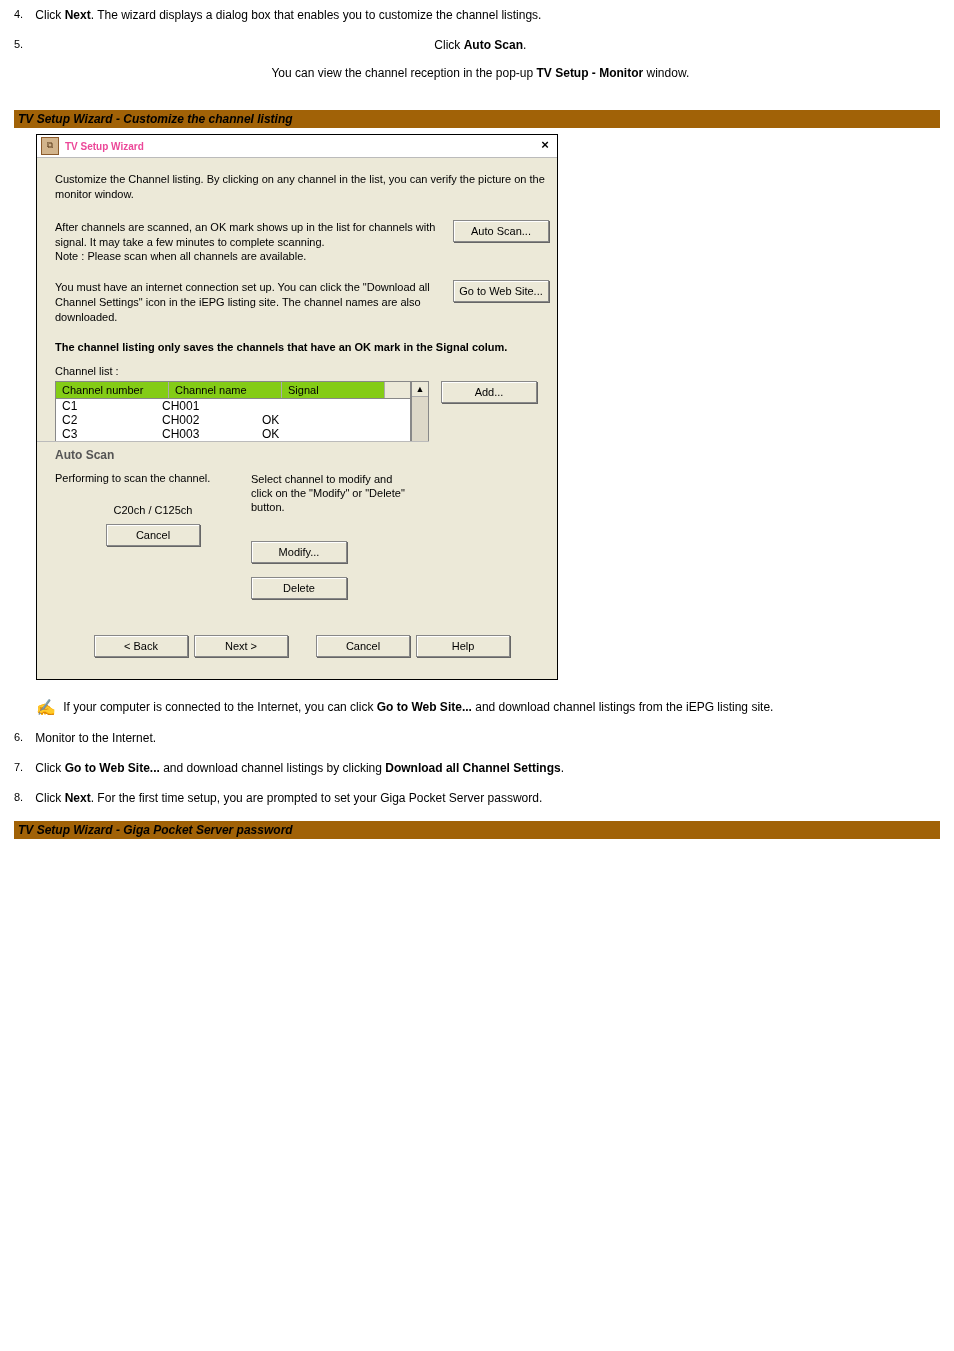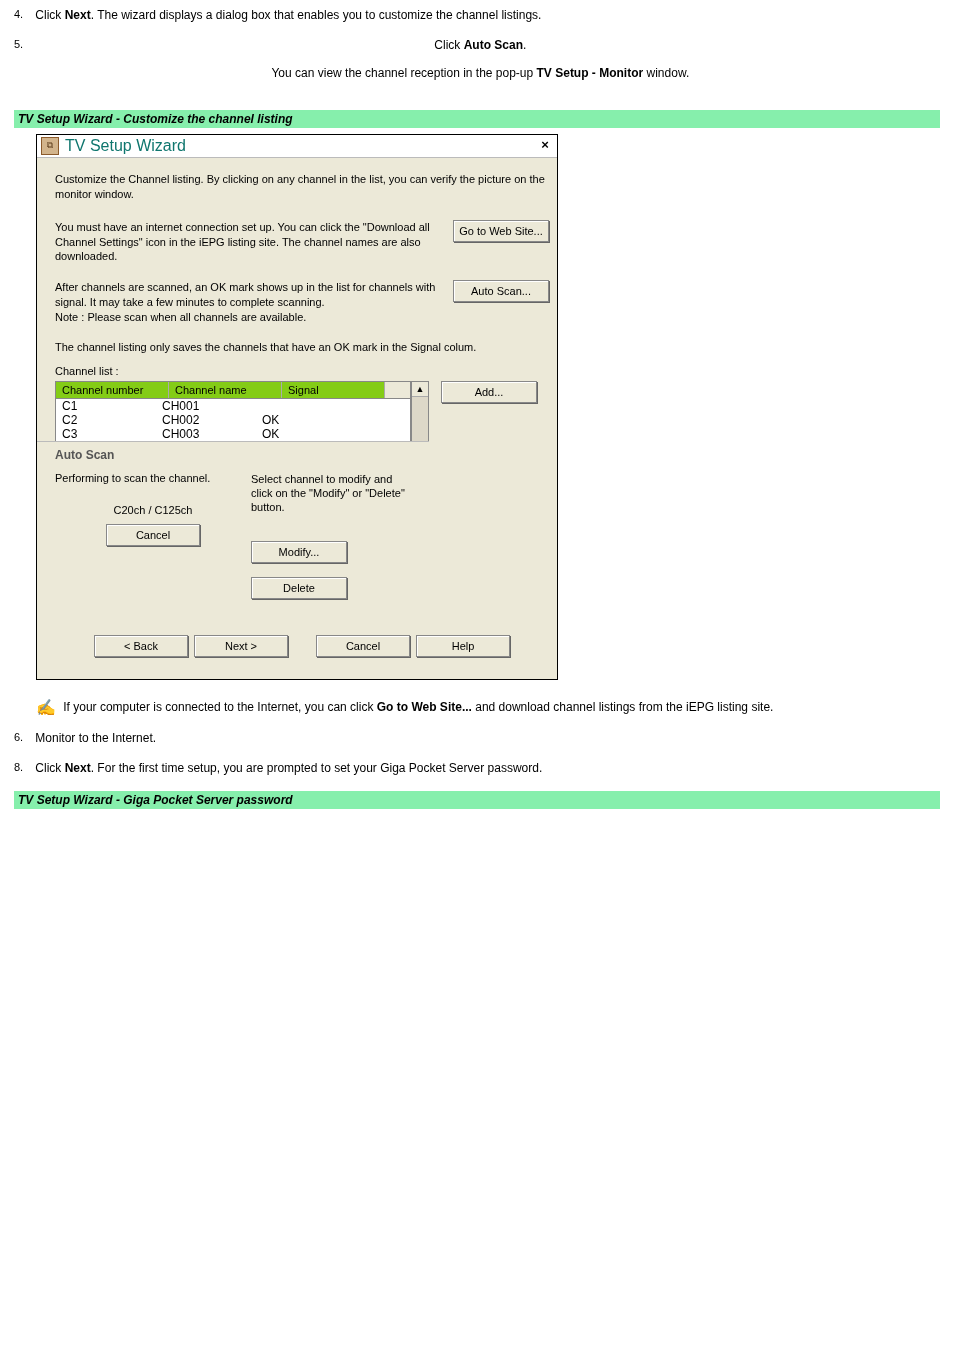--- a/index.html
+++ b/index.html
@@ -26,21 +26,21 @@
     vertical-align: top;
   }
   .step-body {
     display: inline-block;
     width: 890px;
     vertical-align: top;
   }
   .step-body p { margin: 0 0 14px 0; text-align: center; }
   .sub { margin-top: 14px; }
   .heading-bar {
-    background: #86efac;
+    background: #a16207;
     font-weight: bold;
     font-style: italic;
     font-size: 12px;
     padding: 2px 4px;
     margin: 4px 0 6px 0;
   }
   .note-row {
     margin: 18px 0 14px 22px;
   }
   .note-icon {
@@ -71,21 +71,21 @@
     width: 16px; height: 16px;
     background: #d2b48c;
     border: 1px solid #8b5a2b;
     margin-right: 6px;
     font-size: 9px;
     line-height: 14px;
     text-align: center;
     color: #5a3a1a;
   }
   .titlebar .title {
-    flex: 1; font-weight: normal; color: #0f766e; font-size: 16px;
+    flex: 1; font-weight: bold; color: #ec4899; font-size: 10px;
   }
   .titlebar .close {
     width: 16px; height: 14px;
     text-align: center;
     font-weight: bold;
     font-size: 13px;
     line-height: 12px;
     cursor: pointer;
   }
   .dlg-body {
@@ -101,21 +101,21 @@
     box-shadow: inset 1px 1px 0 #fff, 1px 1px 0 #666;
     font-family: Tahoma, Arial, sans-serif;
     font-size: 11px;
     padding: 2px 0;
     width: 96px;
     height: 22px;
     text-align: center;
     cursor: pointer;
   }
   .btn.sm { width: 94px; }
-  .save-note { margin: 6px 0 12px 0; }
+  .save-note { margin: 6px 0 12px 0; font-weight: bold; }
   .listlabel { margin: 8px 0 4px 0; }
 
   .listarea { display:flex; }
   .list-col { flex:1; position:relative; }
   .list-header {
     display:flex; background:#ece9d8;
     border:1px solid #888;
   }
   .list-header div {
     border-right:1px solid #aaa;
@@ -192,28 +192,28 @@
 <div class="dialog">
   <div class="titlebar">
     <div class="app-icon">⧉</div>
     <div class="title">TV Setup Wizard</div>
     <div class="close">×</div>
   </div>
   <div class="dlg-body">
     <div class="desc">Customize the Channel listing. By clicking on any channel in the list, you can verify the picture on the monitor window.</div>
 
     <div class="row">
-      <div class="txt">You must have an internet connection set up. You can click the "Download all Channel Settings" icon in the iEPG listing site. The channel names are also downloaded.</div>
-      <button class="btn">Go to Web Site...</button>
-    </div>
-
-    <div class="row">
       <div class="txt" style="white-space:pre-line;">After channels are scanned, an OK mark shows up in the list for channels with signal. It may take a few minutes to complete scanning.
 Note : Please scan when all channels are available.</div>
       <button class="btn">Auto Scan...</button>
+    </div>
+
+    <div class="row">
+      <div class="txt">You must have an internet connection set up. You can click the "Download all Channel Settings" icon in the iEPG listing site. The channel names are also downloaded.</div>
+      <button class="btn">Go to Web Site...</button>
     </div>
 
     <div class="save-note">The channel listing only saves the channels that have an OK mark in the Signal colum.</div>
     <div class="listlabel">Channel list :</div>
 
     <div class="listarea">
       <div class="list-col">
         <div class="list-header">
           <div class="col-num">Channel number</div>
           <div class="col-name">Channel name</div>
@@ -283,20 +283,26 @@
   <span class="note-icon">✍</span>
   <span>If your computer is connected to the Internet, you can click </span><b>Go to Web Site...</b><span> and download channel listings from the iEPG listing site.</span>
 </div>
 
 <ol class="steps">
   <li>
     <span class="step-num">6.</span>
     <span class="step-body">Monitor to the Internet.</span>
   </li>
   <li>
+    <span class="step-num">7.</span>
+    <span class="step-body">
+      <span>Click </span><b>Go to Web Site...</b><span> and download channel listings by clicking </span><b>Download all Channel Settings</b><span>.</span>
+    </span>
+  </li>
+  <li>
     <span class="step-num">8.</span>
     <span class="step-body">
       <span>Click </span><b>Next</b><span>. For the first time setup, you are prompted to set your Giga Pocket Server password.</span>
     </span>
   </li>
 </ol>
 
 <div class="heading-bar">TV Setup Wizard - Giga Pocket Server password</div>
 
 </body></html>

